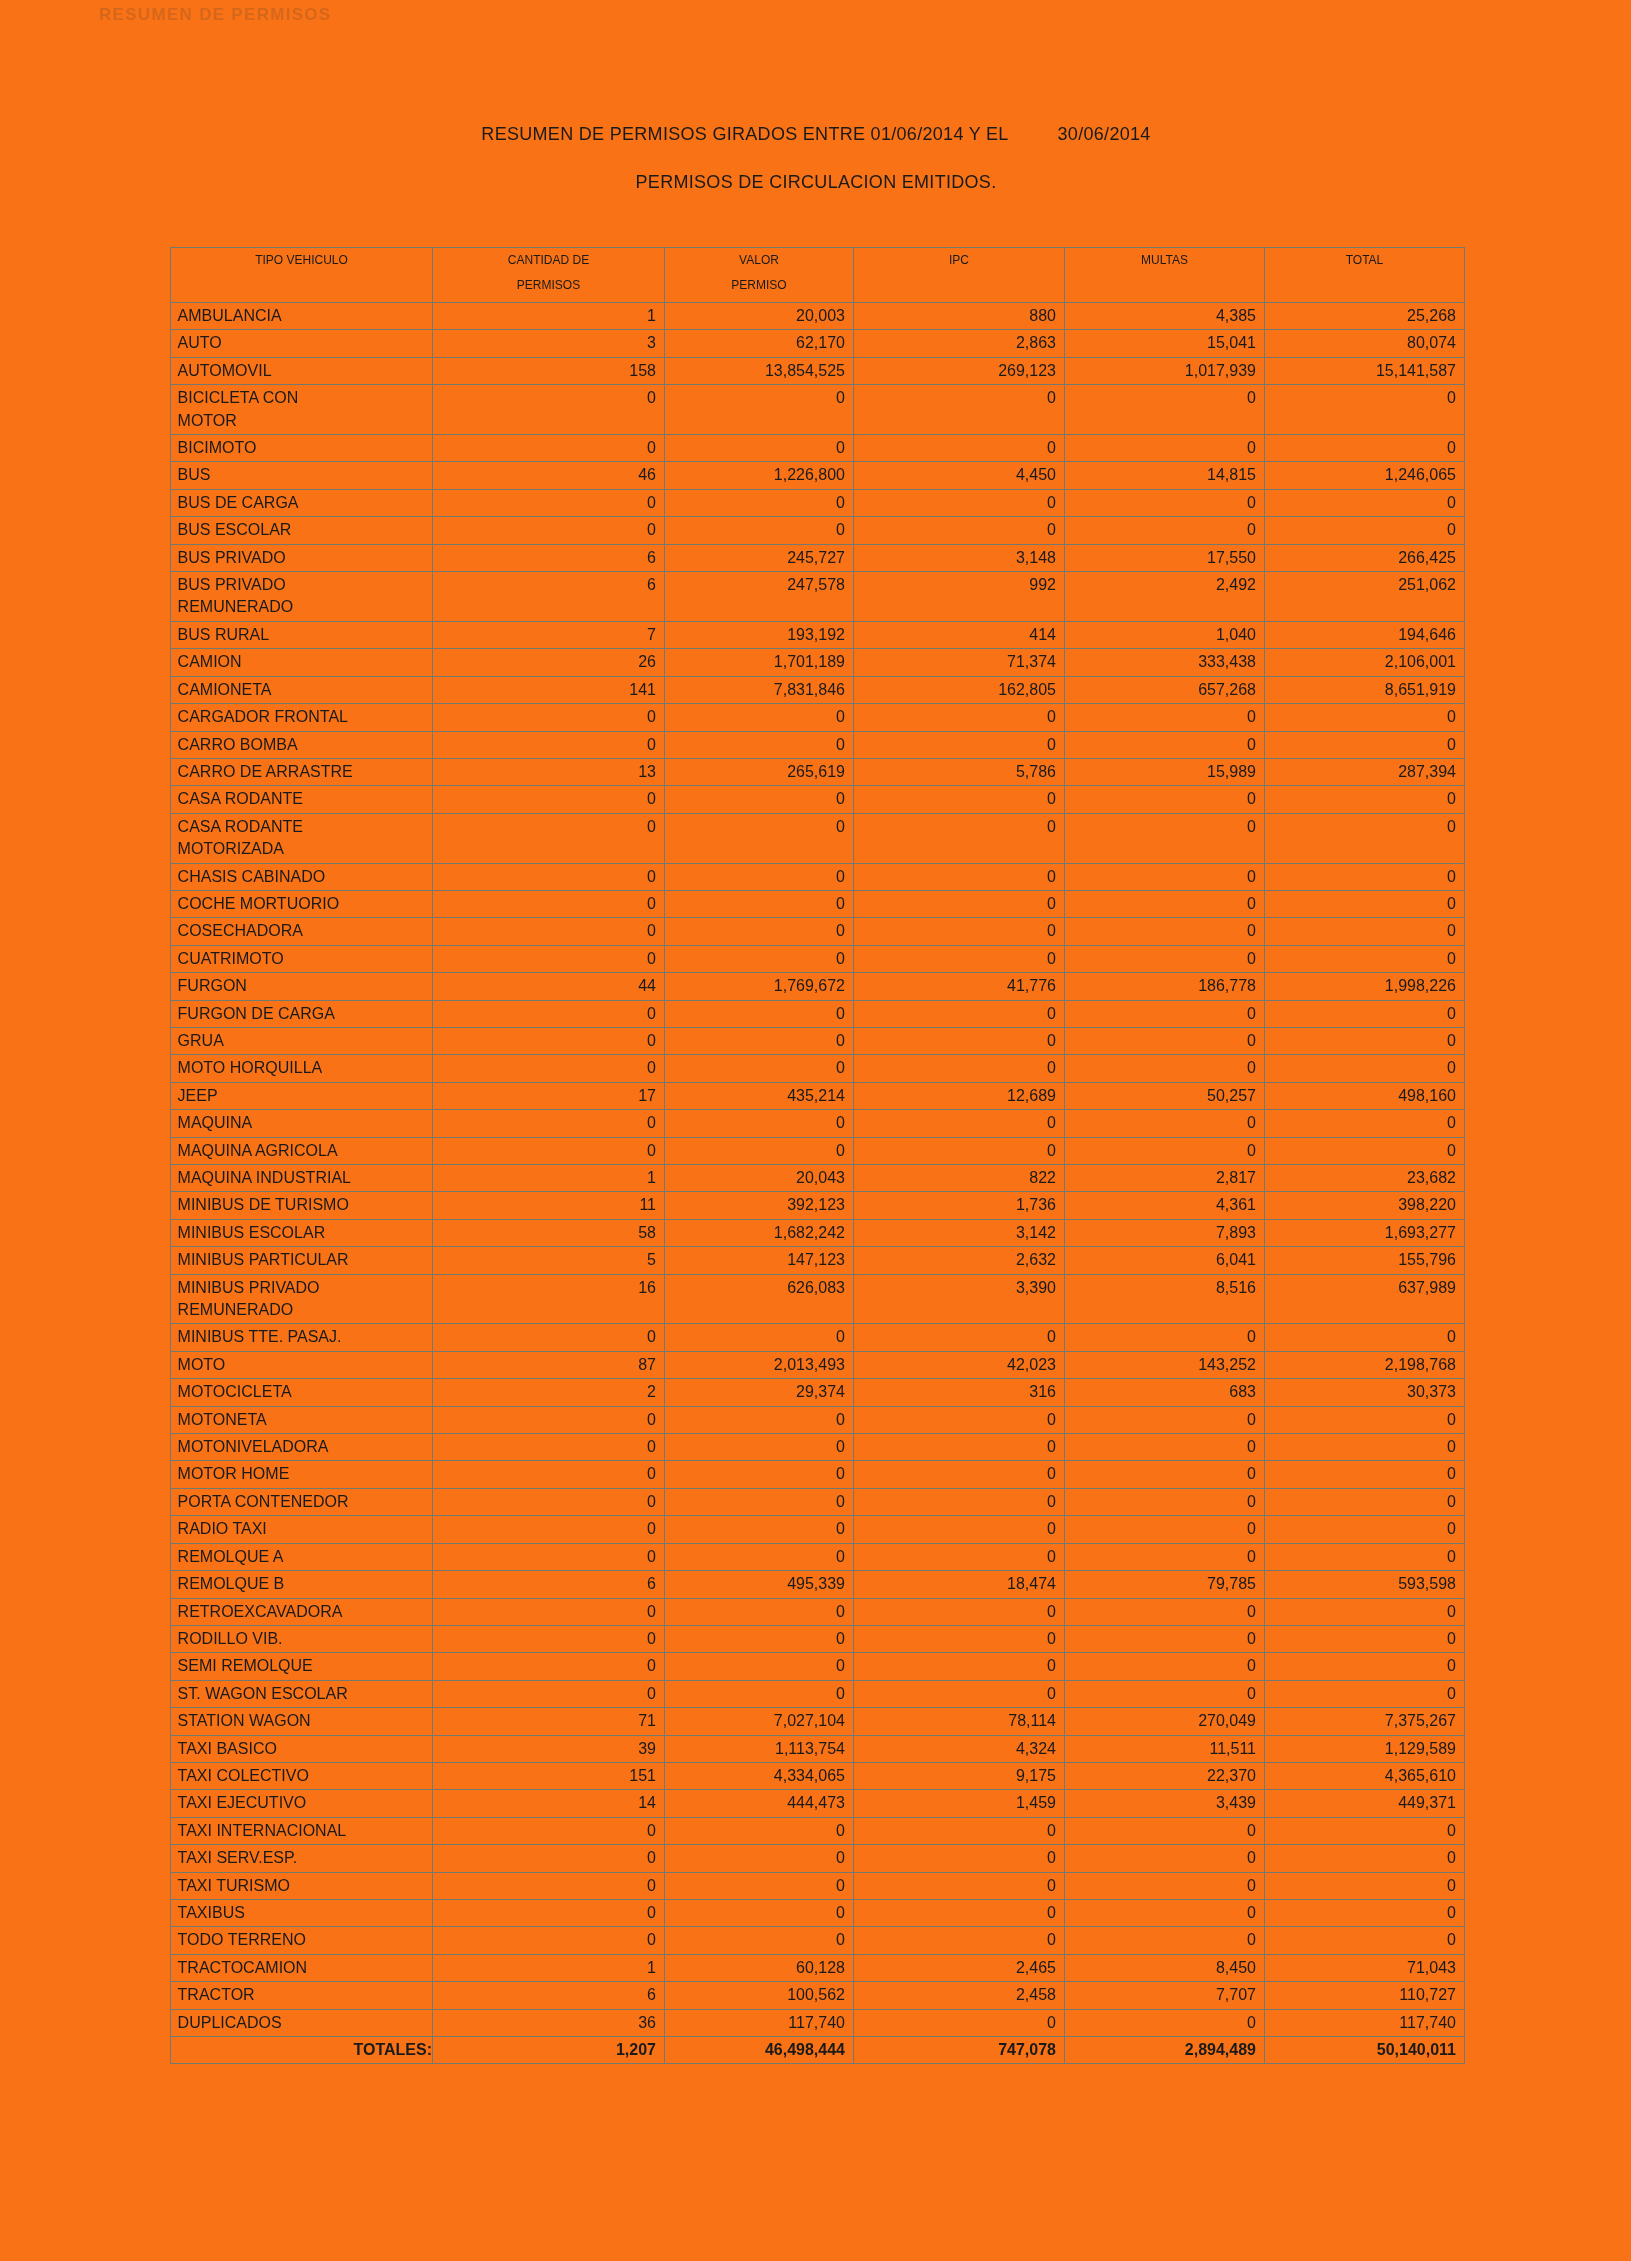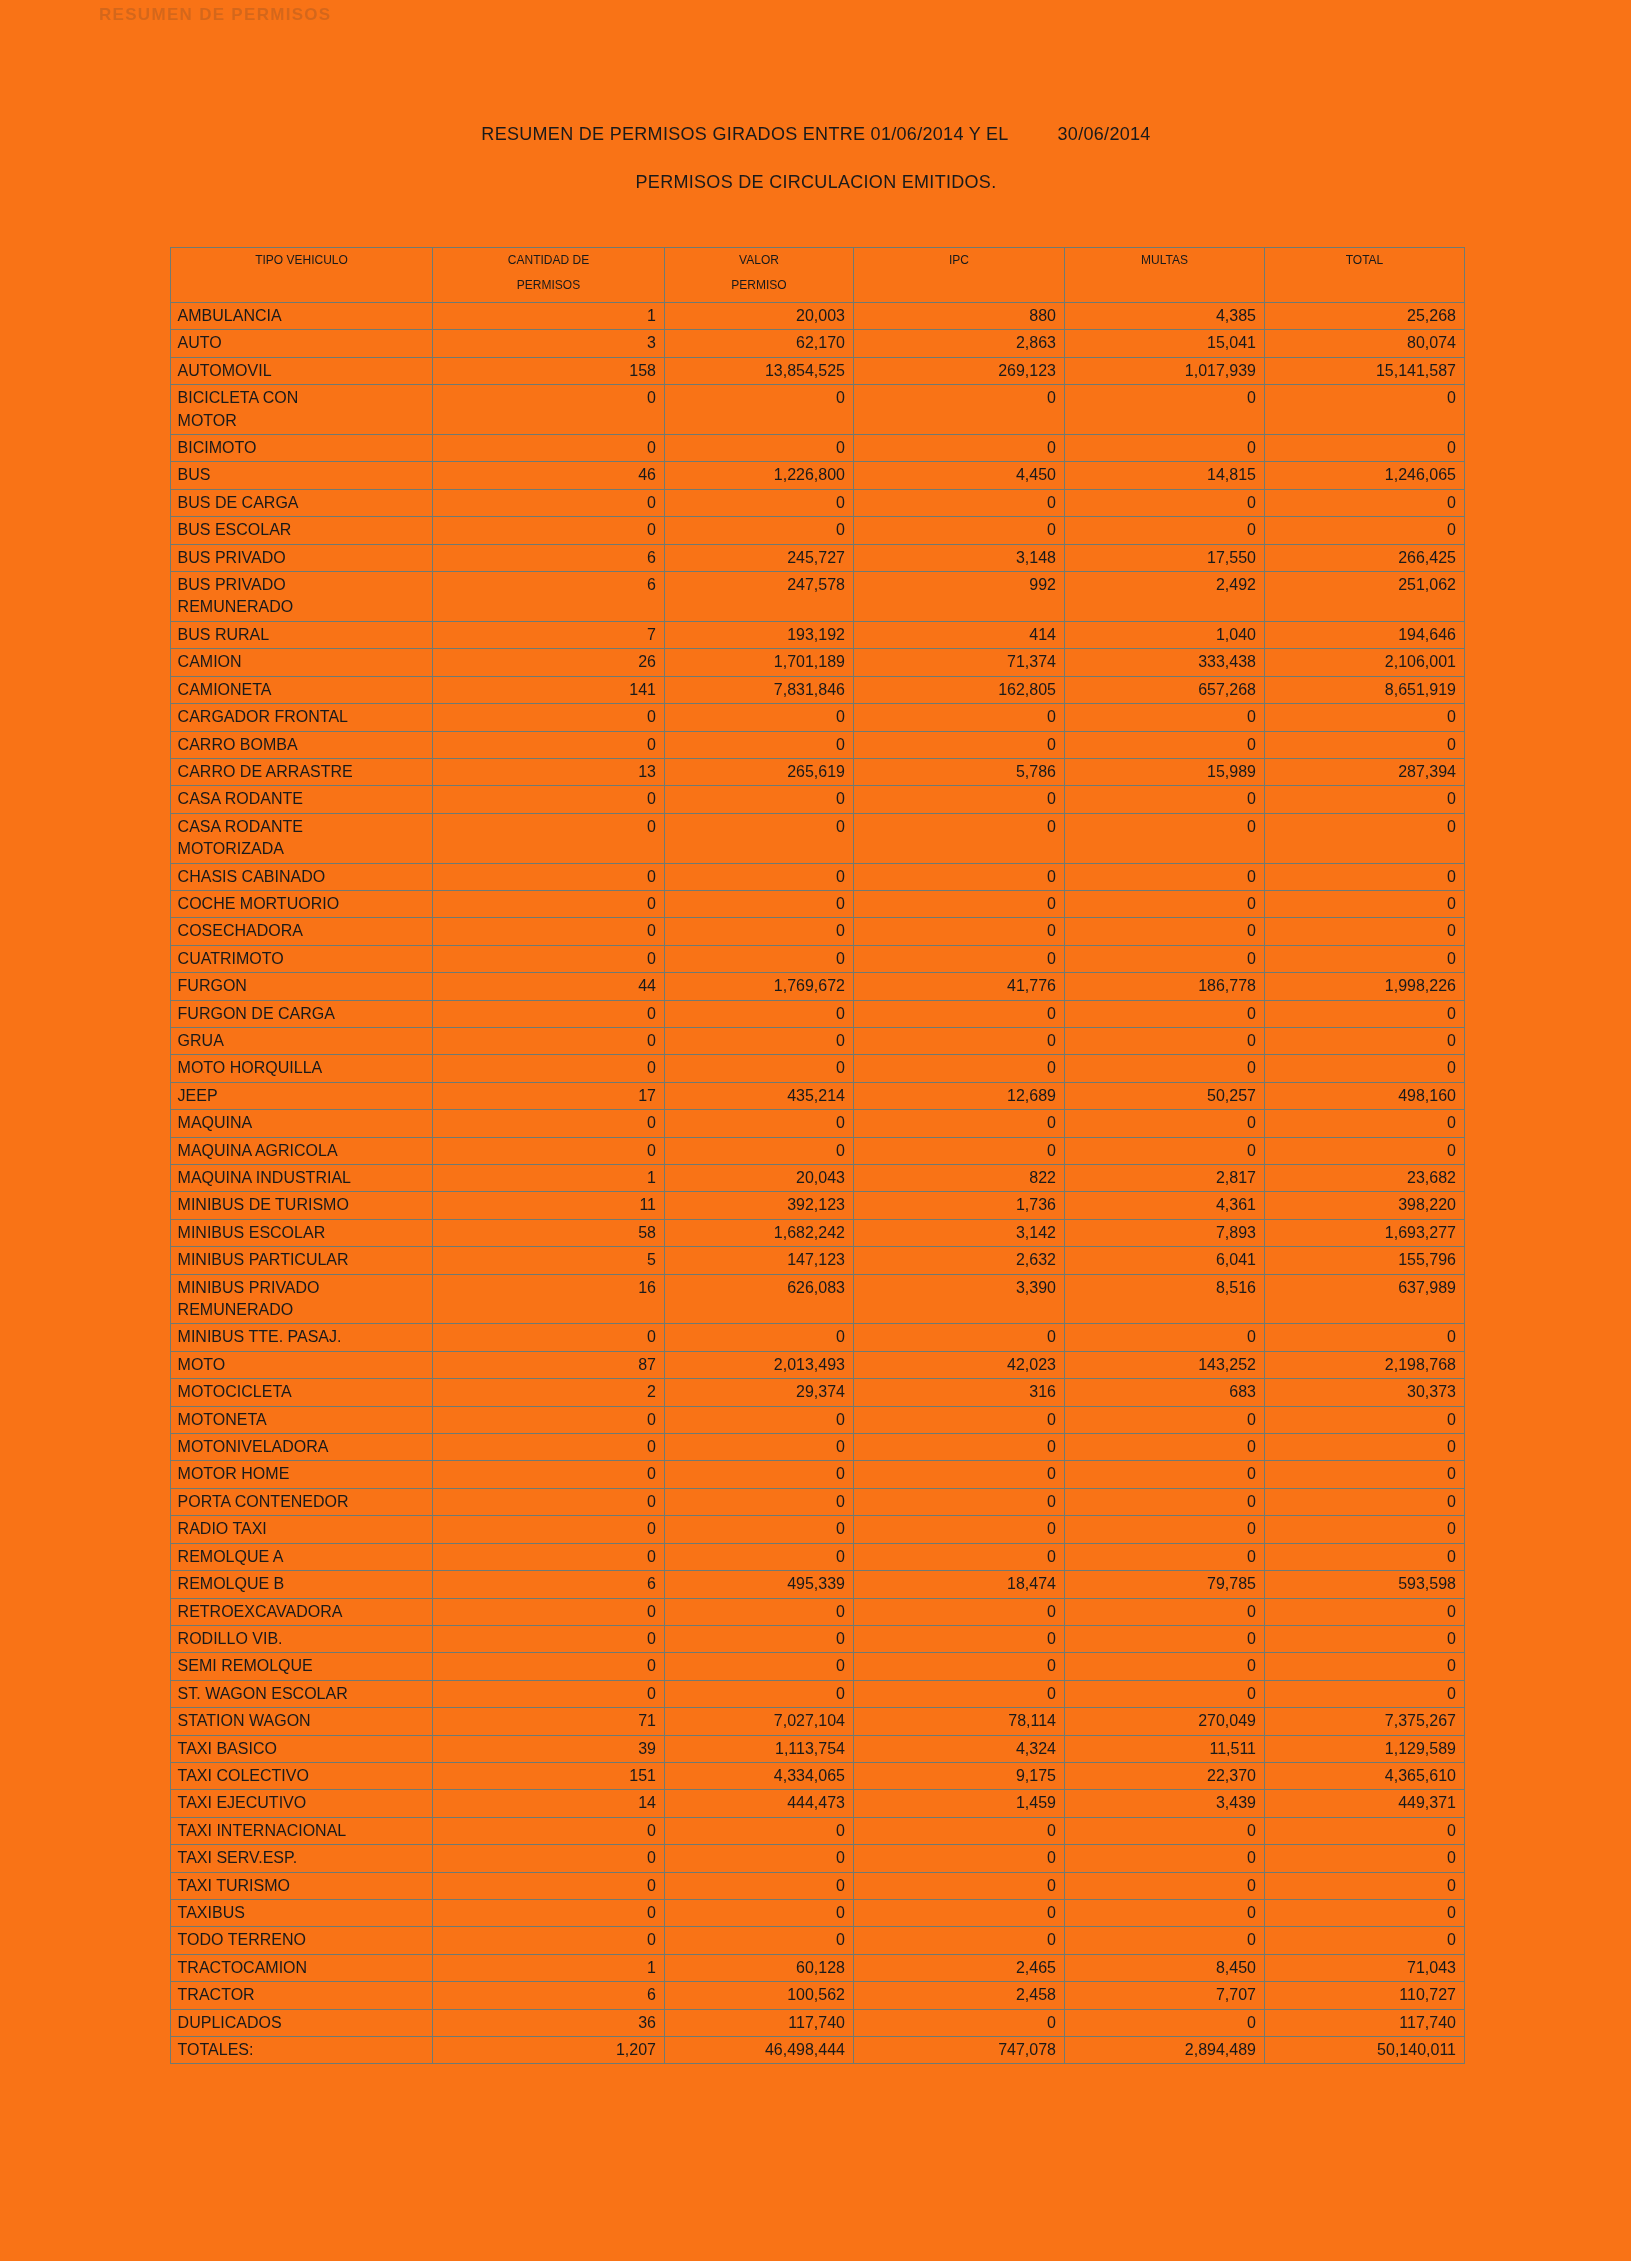--- a/index.html
+++ b/index.html
@@ -95,21 +95,22 @@
     padding: 2px 0 2px 6.6px;
     line-height: 22.4px;
     white-space: pre-line;
   }
   tbody td.num {
     text-align: right;
     padding: 2px 8px 2px 0;
     line-height: 22.4px;
   }
   tbody tr.total td {
-    font-weight: normal;
+    font-weight: bold;
+    text-align: right;
   }
   tbody tr.total td.label { padding-left: 6.6px; }
   
   table.permisos th, table.permisos td { border-color: #707a71; }
 </style>
 </head>
 <body>
 
 <div class="page">
 

